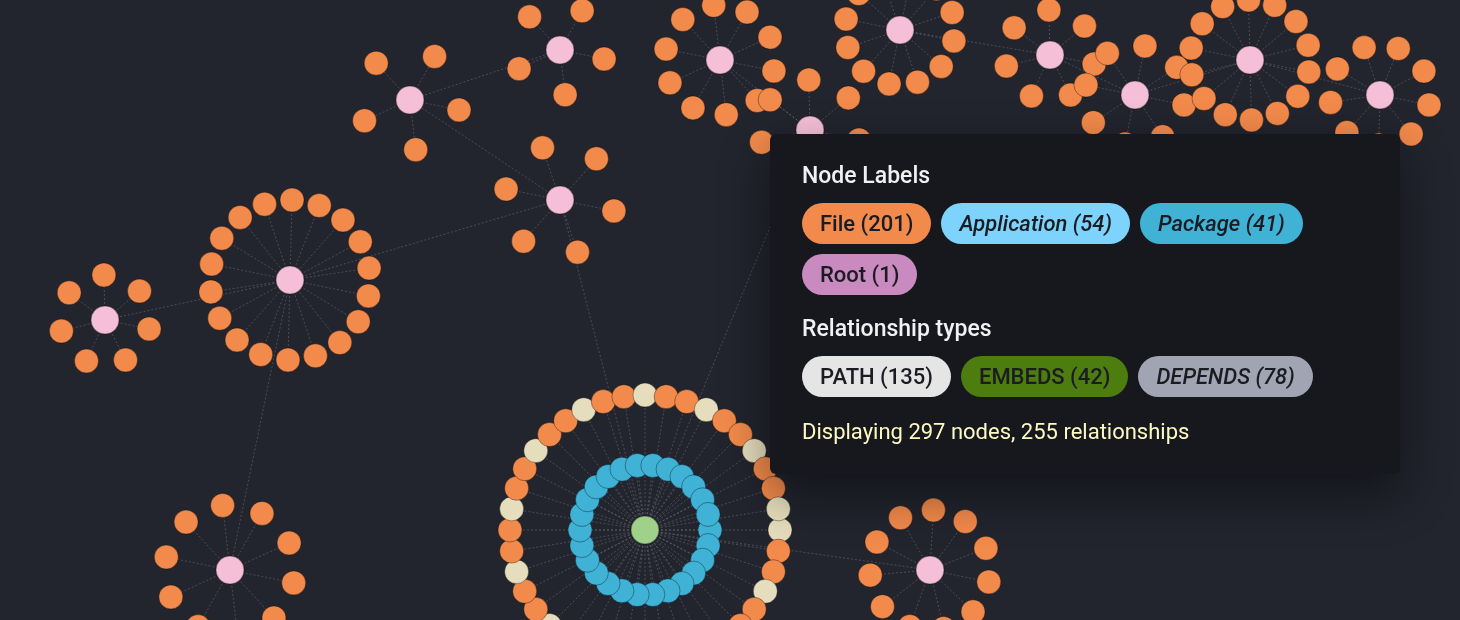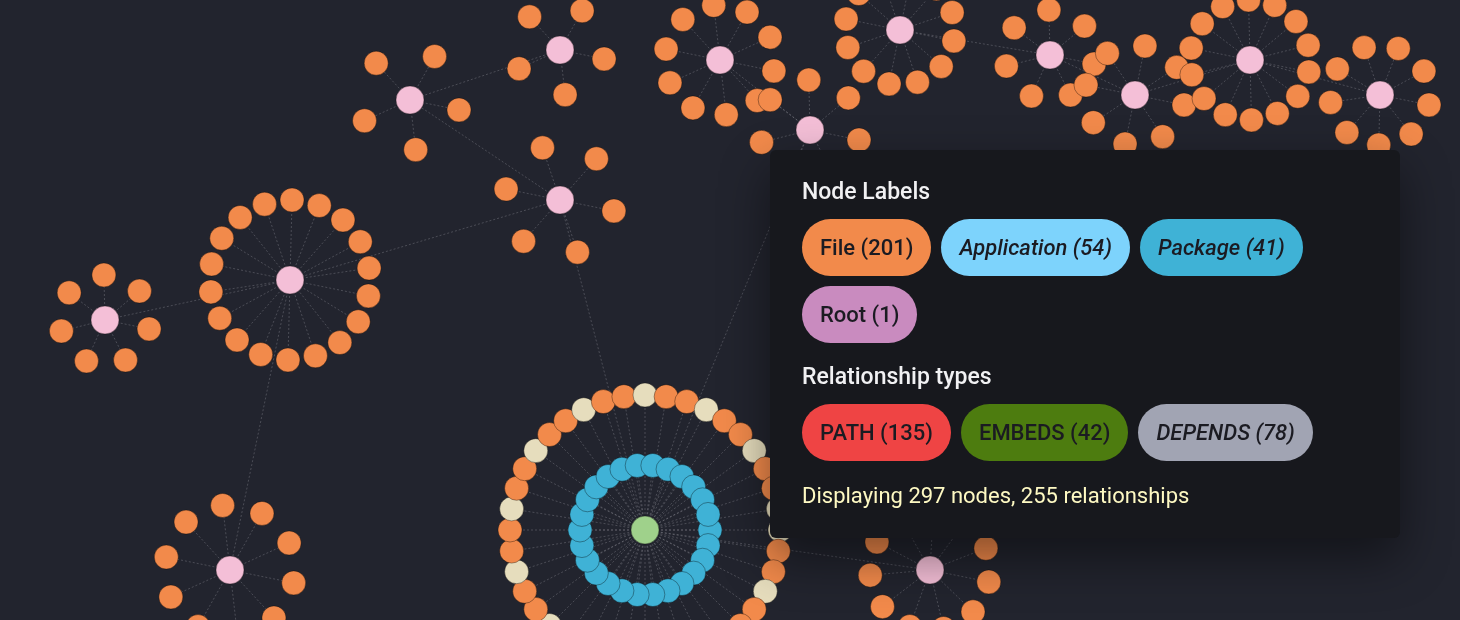--- a/index.html
+++ b/index.html
@@ -22,21 +22,21 @@
     stroke-width: 1;
   }
   .edge {
     stroke: #a0a0a8;
     stroke-width: 0.6;
     stroke-dasharray: 2 2;
     opacity: 0.55;
   }
   .legend-panel {
     position: absolute;
-    top: 150px;
+    top: 134px;
     left: 770px;
     width: 630px;
     background: #17181d;
     border-radius: 6px;
     padding: 28px 32px 30px 32px;
     color: #e8e8ea;
     box-shadow: 0 20px 50px rgba(0,0,0,0.45);
   }
   .section-title {
     font-size: 23px;
@@ -48,21 +48,21 @@
     margin-top: 20px;
   }
   .pill-row {
     display: flex;
     flex-wrap: wrap;
     gap: 10px 10px;
   }
   .pill {
     display: inline-flex;
     align-items: center;
-    padding: 16px 18px;
+    padding: 8px 18px;
     border-radius: 999px;
     font-size: 22px;
     font-weight: 500;
     color: #1b1b22;
     cursor: pointer;
     user-select: none;
     white-space: nowrap;
   }
   .rel-pill { color: #1b1b22; }
   .status-line {
@@ -501,21 +501,21 @@
     <div class="pill-row" id="node-label-pills">
         <div class="pill" style="background: rgb(242, 138, 75);">File (201)</div>
         <div class="pill" style="background: #7dd3fc; font-style: italic;">Application (54)</div>
         <div class="pill" style="background: rgb(63, 178, 214); font-style: italic;">Package (41)</div>
         <div class="pill" style="background: rgb(201, 139, 191); text-align: right;">Root (1)</div>
       </div>
   </div>
   <div class="section">
     <div class="section-title">Relationship types</div>
     <div class="pill-row" id="rel-type-pills">
-        <div class="pill rel-pill" style="background: #ef4444;">PATH (135)</div>
+        <div class="pill rel-pill" style="background: #e5e5e5;">PATH (135)</div>
         <div class="pill rel-pill" style="background: #4d7c0f;">EMBEDS (42)</div>
         <div class="pill rel-pill" style="background: rgb(161, 164, 179); font-style: italic;">DEPENDS (78)</div>
       </div>
   </div>
   <div class="status-line">
     <span>Displaying </span><span>297</span><span> nodes, </span><span>255</span><span> relationships</span>
   </div>
 </div>
 
 </body></html>

